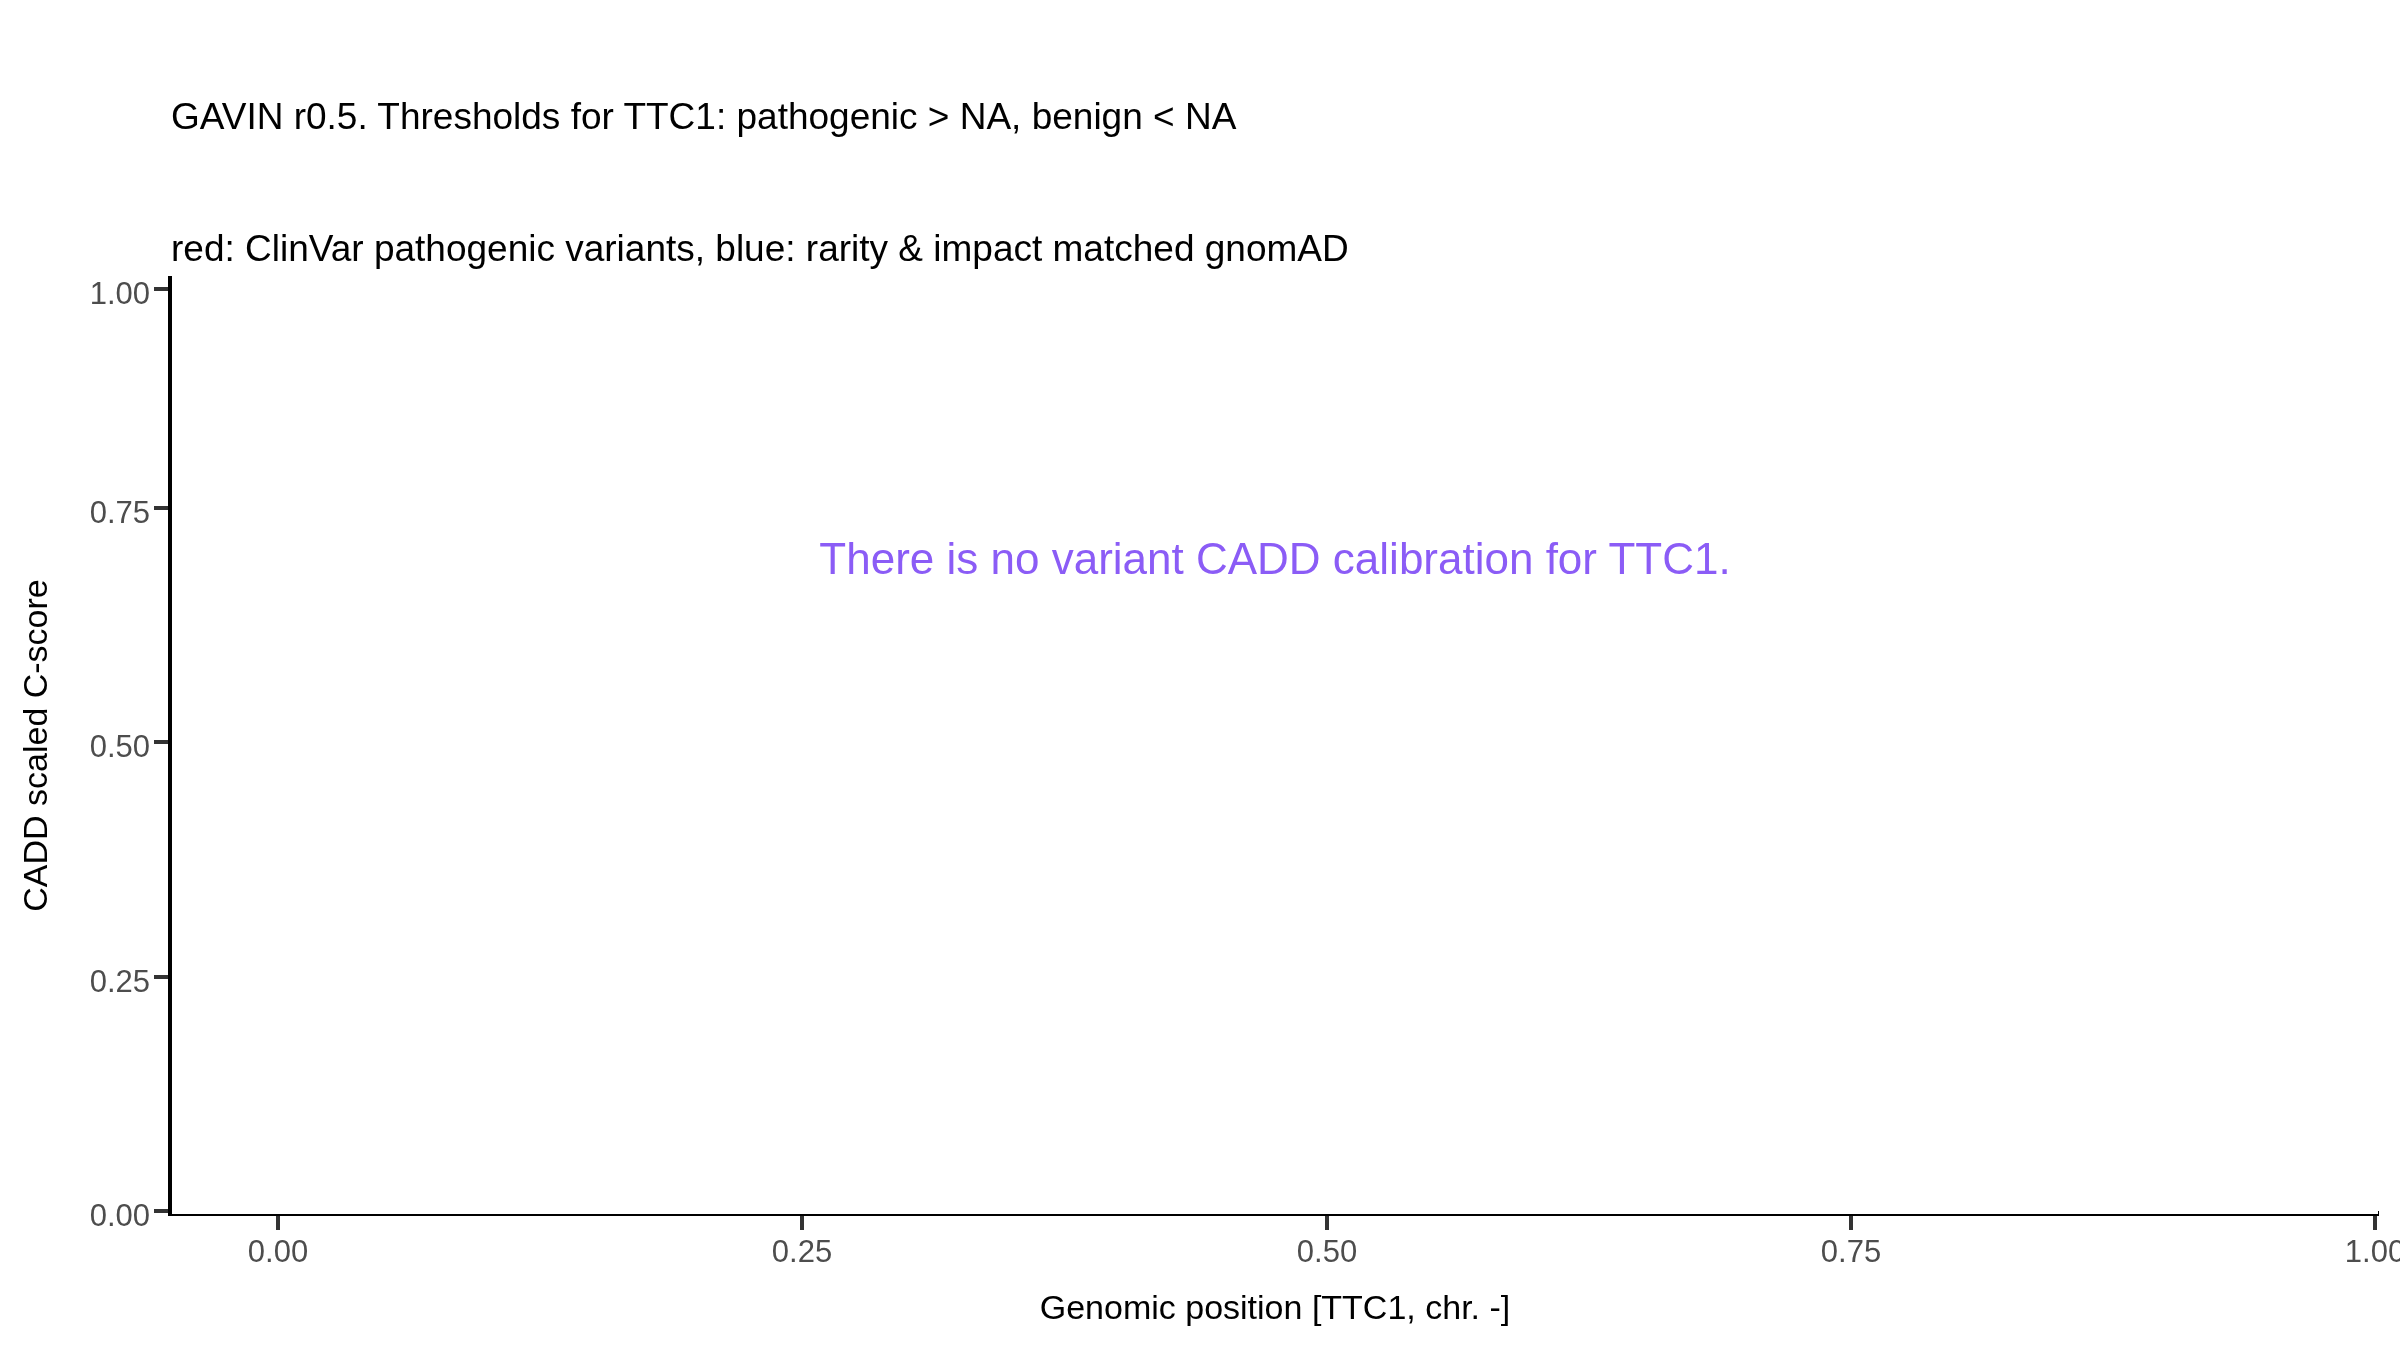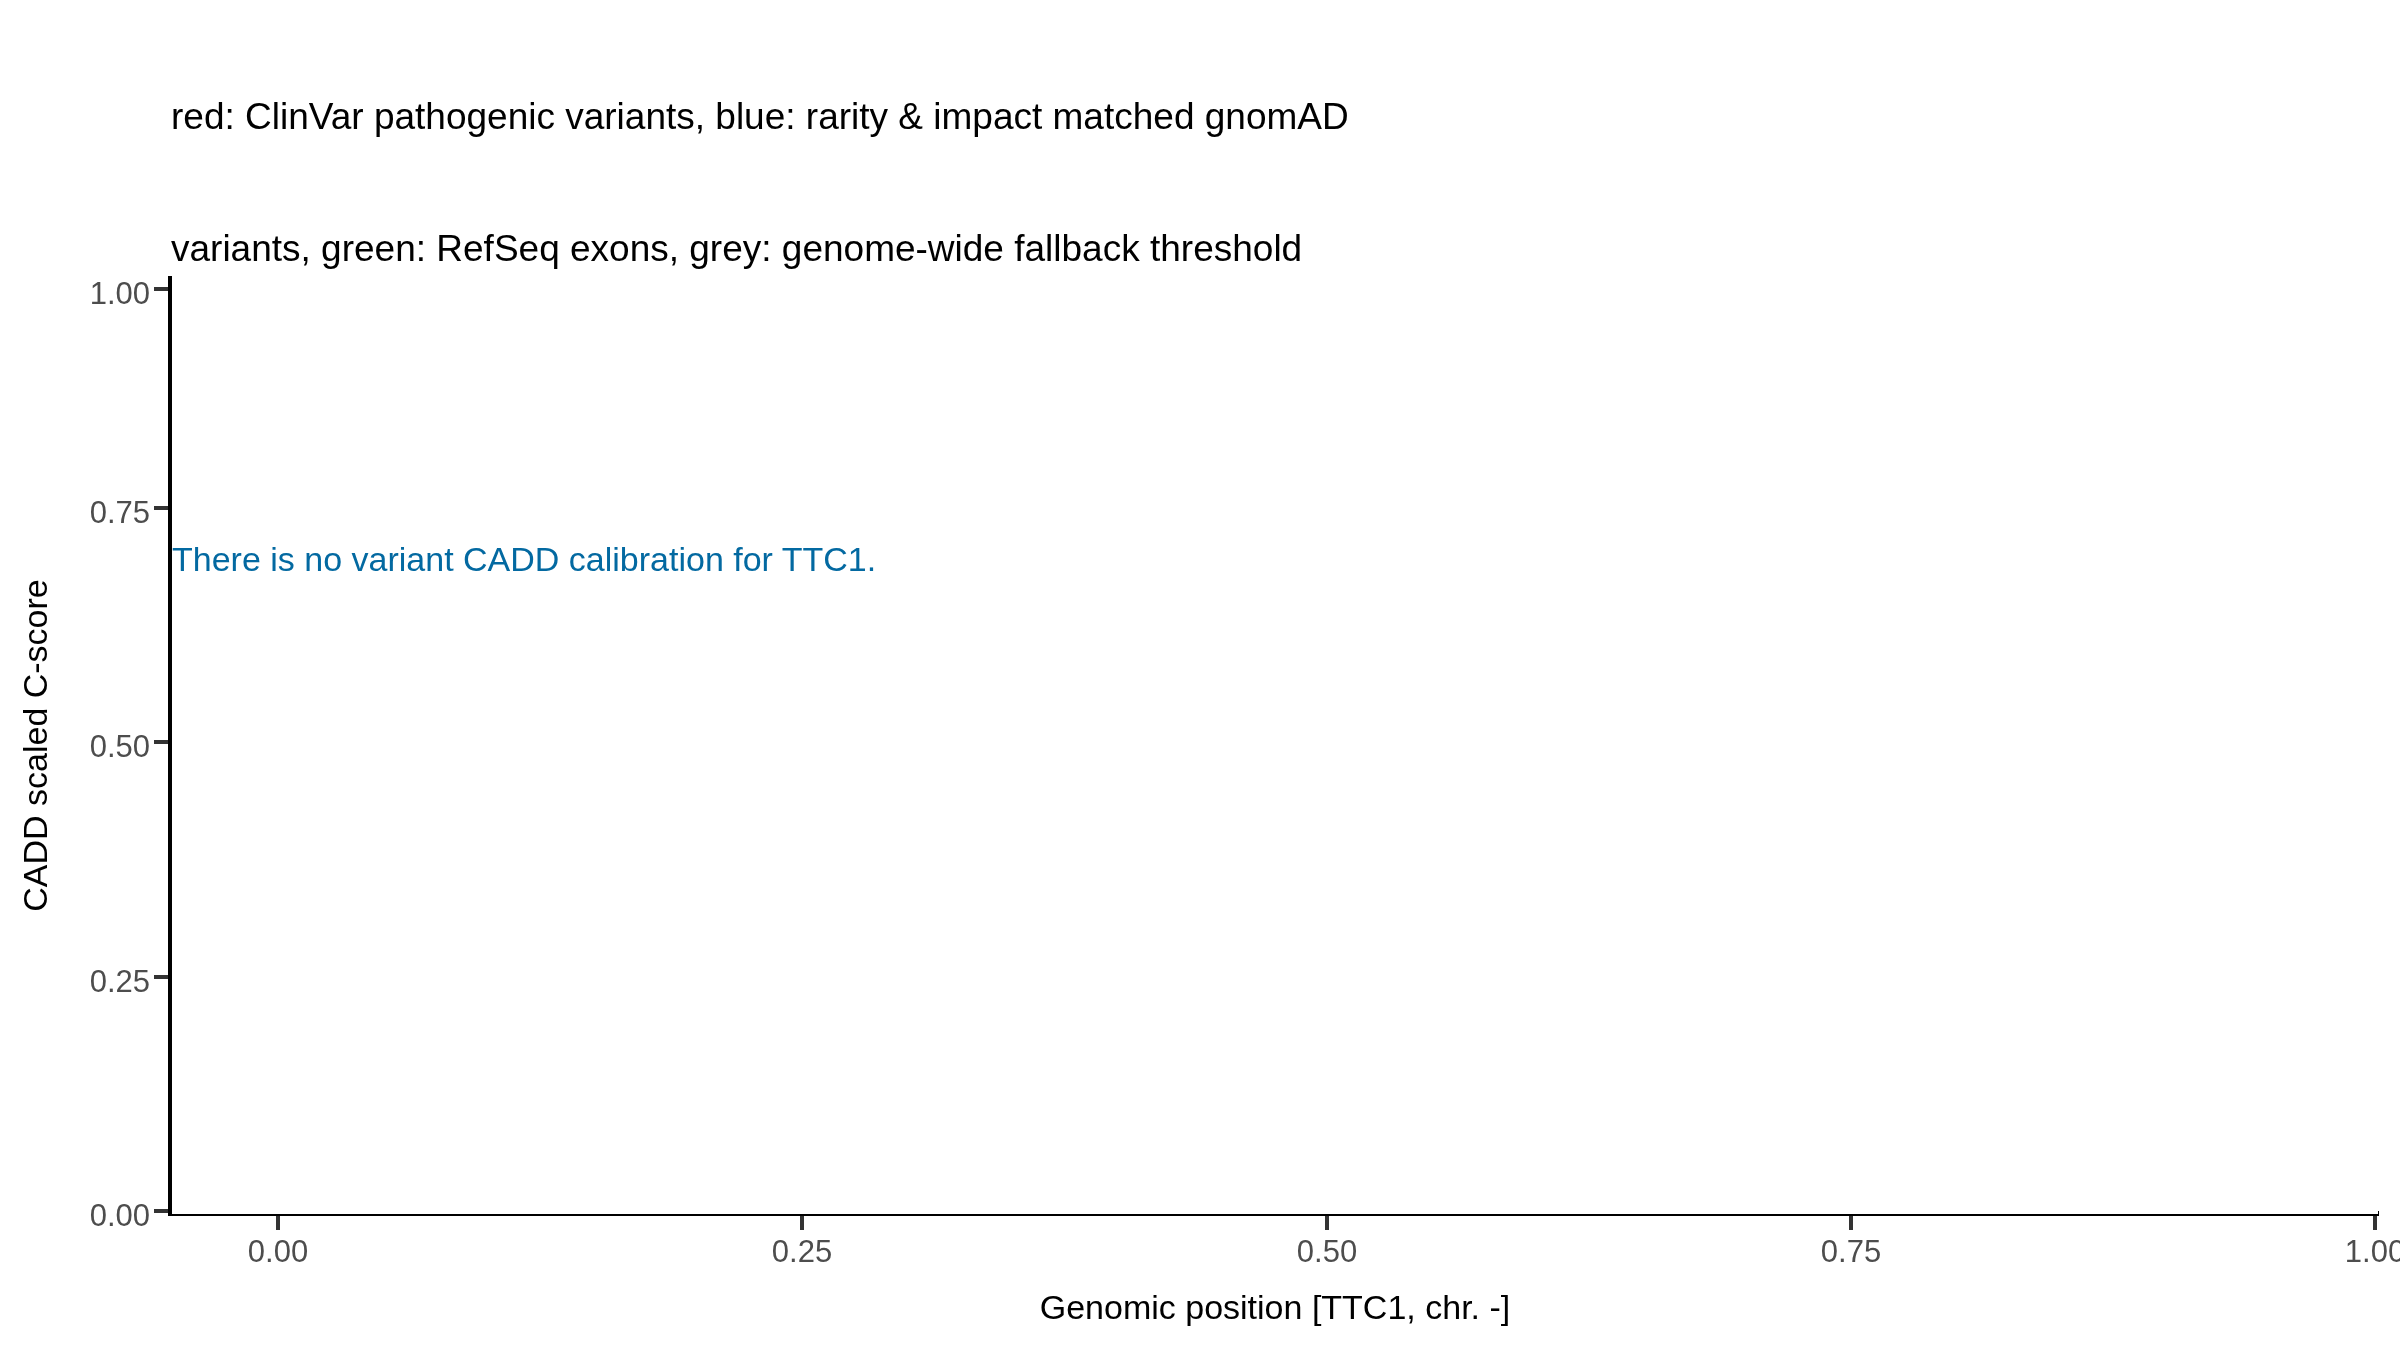--- a/index.html
+++ b/index.html
@@ -111,34 +111,35 @@
     color: #000000;
     white-space: nowrap;
   }
 
   
   #panel-annotation {
     position: absolute;
     left: 0px;
     top: 168px;
     width: 2206px;
-    text-align: left;
-    font-size: 34px;
+    text-align: center;
+    font-size: 44px;
     line-height: 46px;
-    color: #0369a1;
+    color: #8b5cf6;
     white-space: pre;
   }
   #panel-annotation .annot-line { display: block; }
 </style>
 </head>
 <body>
 
 <div id="root">
 
   <div id="plot-title">
+    <span class="title-line">GAVIN r0.5. Thresholds for TTC1: pathogenic &gt; NA, benign &lt; NA</span>
     <span class="title-line">red: ClinVar pathogenic variants, blue: rarity &amp; impact matched gnomAD</span>
     <span class="title-line">variants, green: RefSeq exons, grey: genome-wide fallback threshold</span>
   </div>
 
   <div id="y-axis-title">CADD scaled C-score</div>
 
   <div class="y-tick-label" style="left:-10px; top:1198px;">0.00</div>
   <div class="y-tick-label" style="left:-10px; top:964px;">0.25</div>
   <div class="y-tick-label" style="left:-10px; top:729px;">0.50</div>
   <div class="y-tick-label" style="left:-10px; top:495px;">0.75</div>

